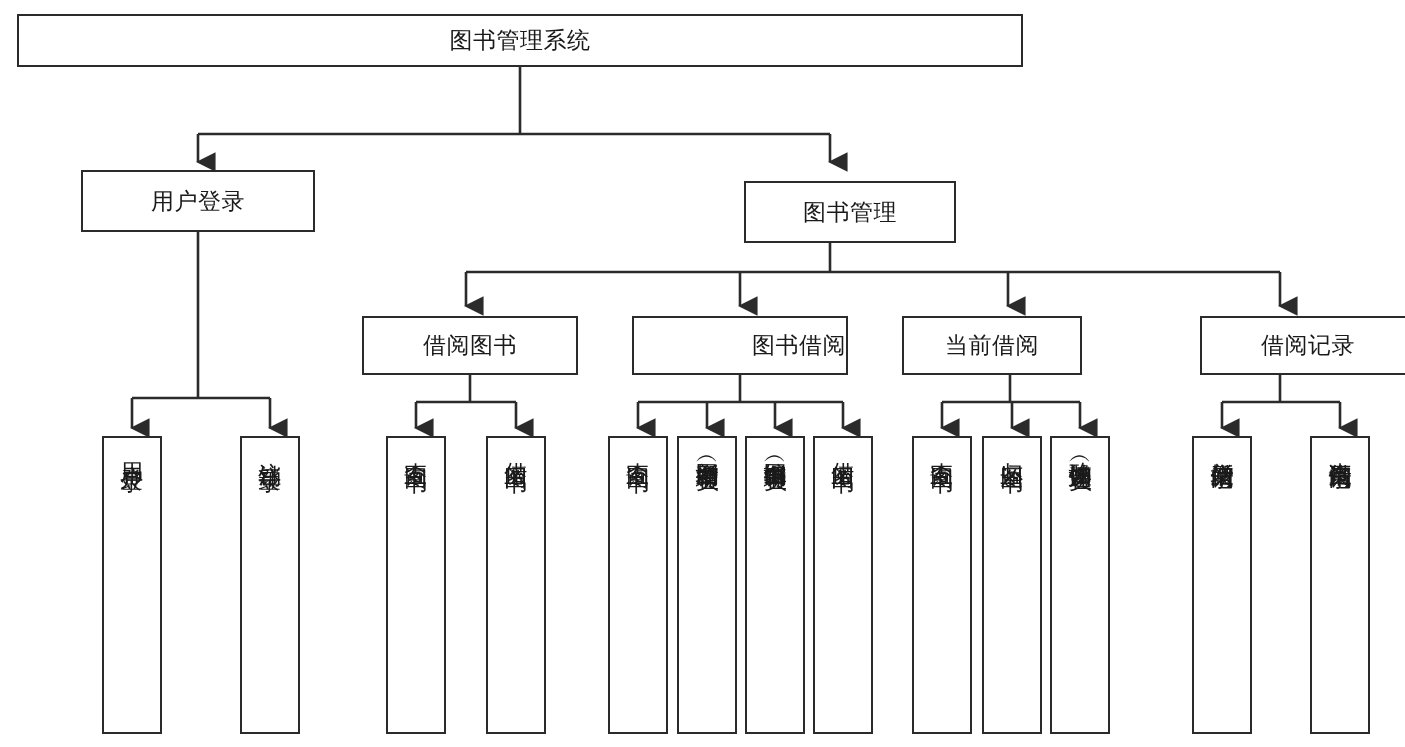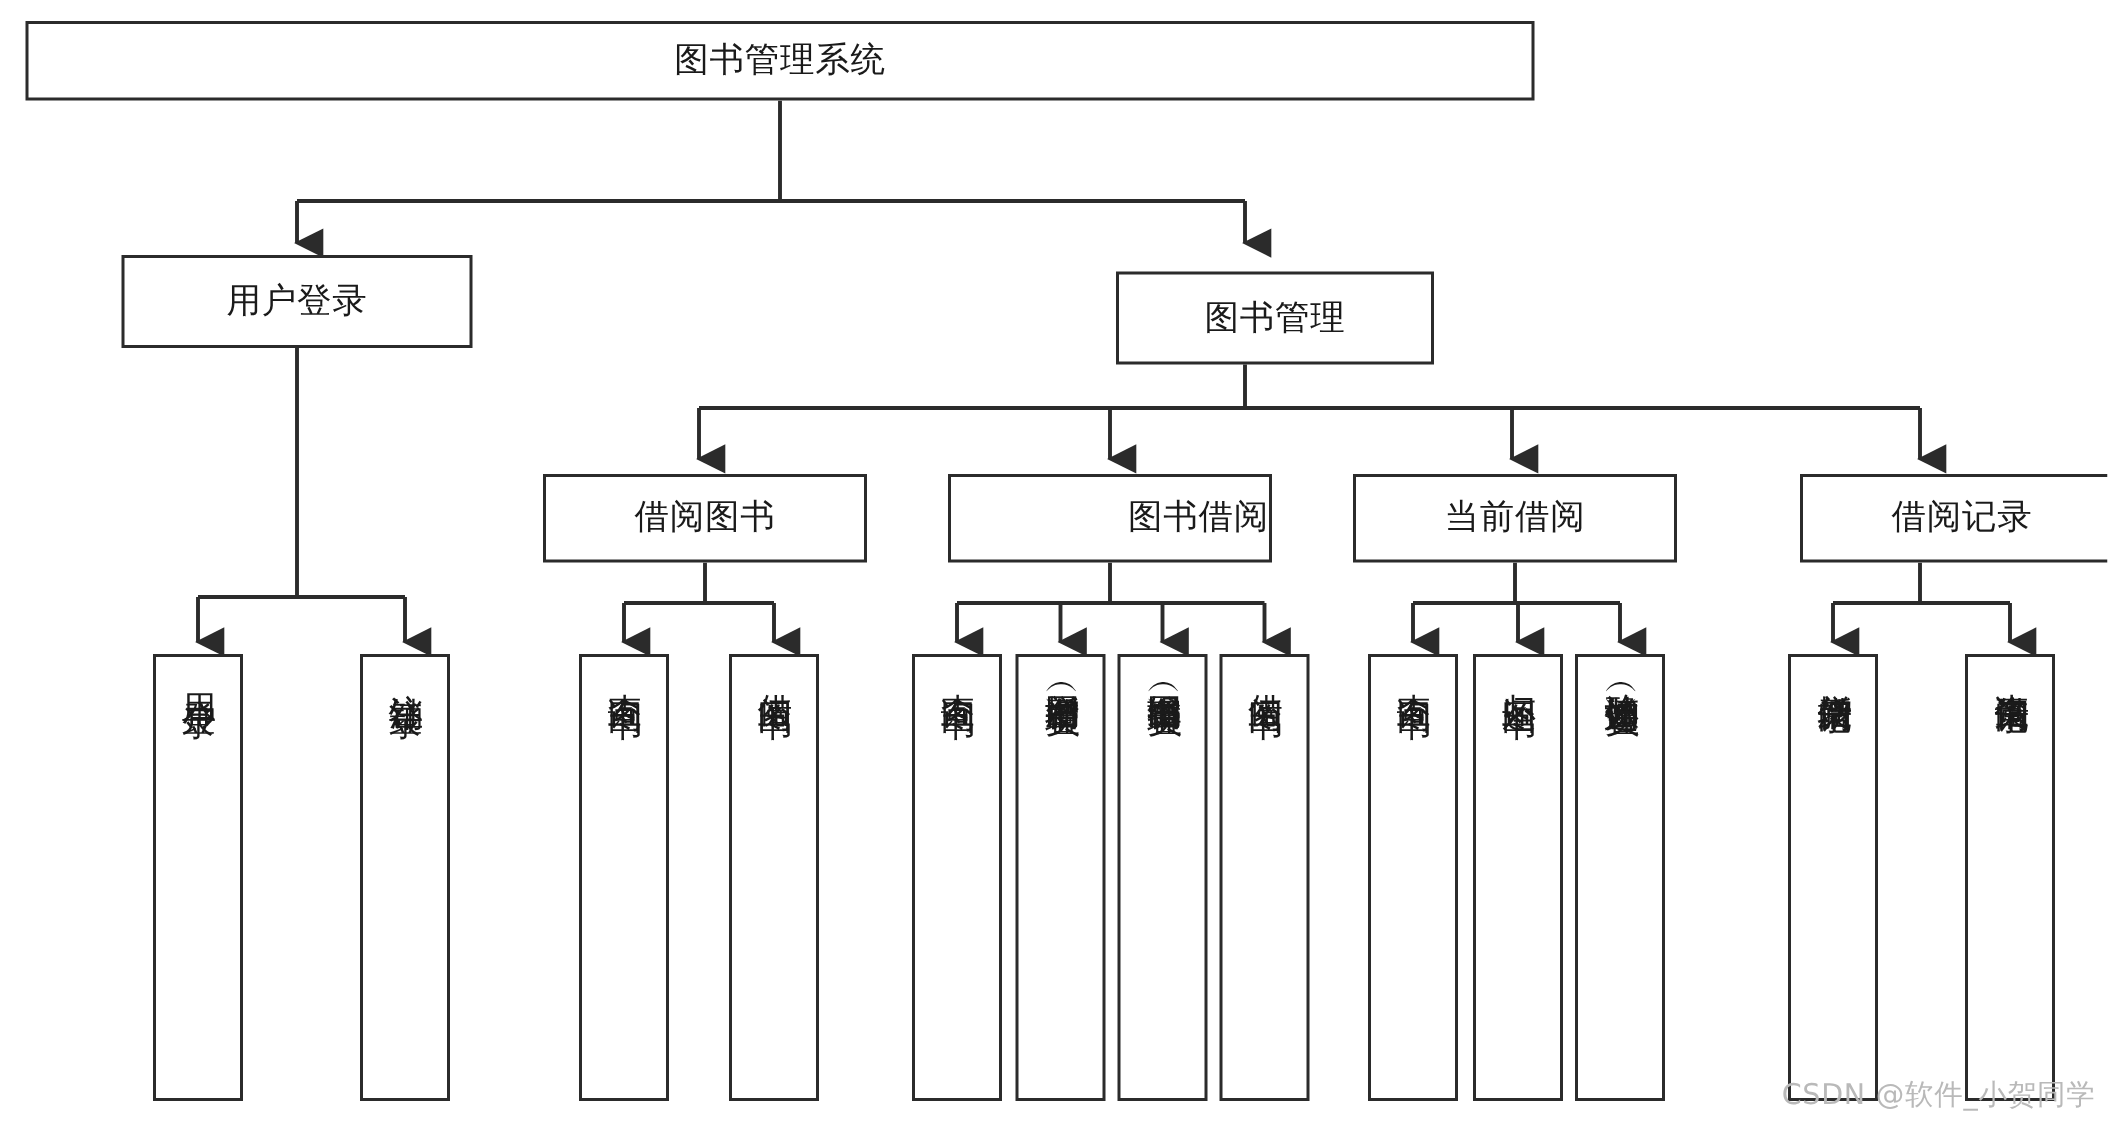--- a/index.html
+++ b/index.html
@@ -138,21 +138,21 @@
   <div class="node" style="left:744px; top:170px; width:212px; height:62px;margin-top:11px;">
     <span class="node-label">图书管理</span>
   </div>
 
   <div class="node" style="left:362px; top:316px; width:216px; height:59px;">
     <span class="node-label">借阅图书</span>
   </div>
   <div class="node" style="left:632px; top:316px; width:216px; height:59px;justify-content:flex-end;">
     <span class="node-label">图书借阅</span>
   </div>
-  <div class="node" style="left:902px; top:316px; width:216px; height:59px;">
+  <div class="node" style="left:902px; top:316px; width:180px; height:59px;">
     <span class="node-label">当前借阅</span>
   </div>
   <div class="node" style="left:1200px; top:316px; width:216px; height:59px;">
     <span class="node-label">借阅记录</span>
   </div>
 
   <div class="node leaf" style="left:102px; top:436px; width:60px; height:298px;">
     <span class="node-label">用户登录</span>
   </div>
   <div class="node leaf" style="left:240px; top:436px; width:60px; height:298px;">
@@ -189,15 +189,14 @@
     <span class="node-label">确认归还（管理员）</span>
   </div>
 
   <div class="node leaf tight" style="left:1192px; top:436px; width:60px; height:298px;">
     <span class="node-label">新增借阅记录</span>
   </div>
   <div class="node leaf tight" style="left:1310px; top:436px; width:60px; height:298px;">
     <span class="node-label">查询借阅记录</span>
   </div>
 
-  <div class="watermark">CSDN @软件_小贺同学</div>
 
 </div>
 
 </body></html>

